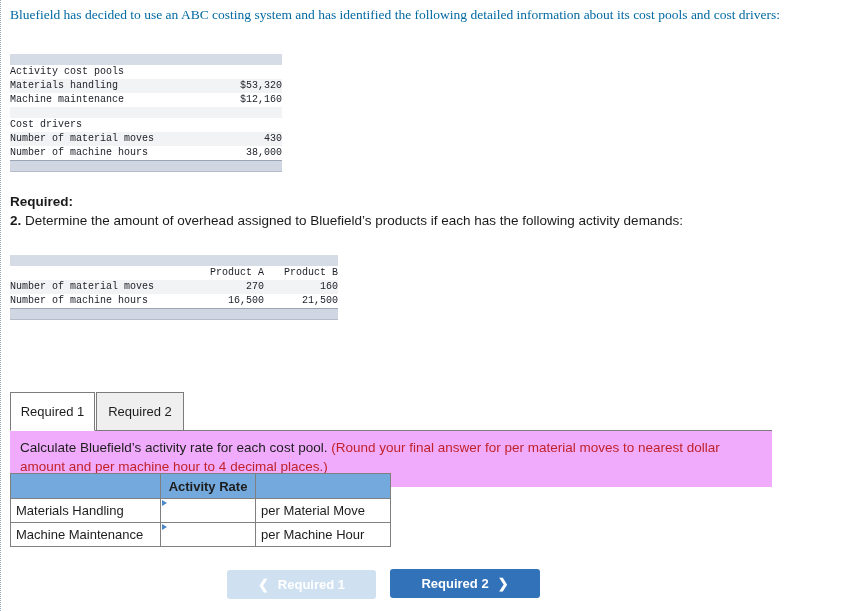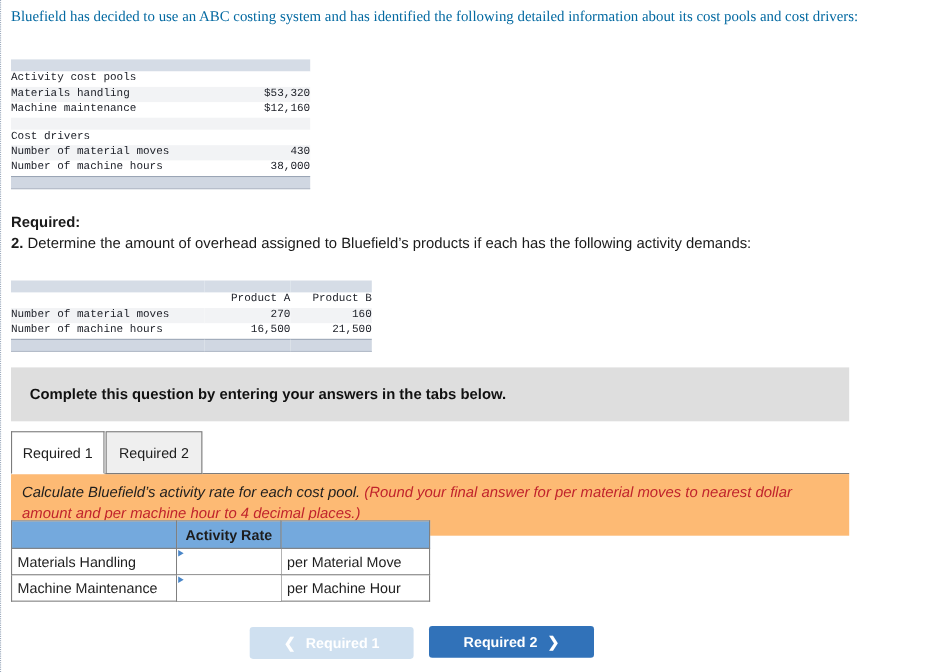--- a/index.html
+++ b/index.html
@@ -155,23 +155,22 @@
     z-index: 2;
   }
 
   
   .infobox {
     position: absolute;
     left: 9px;
     top: 431px;
     width: 762px;
     height: 56px;
-    background: #fdba74;
+    background: #f0abfc;
     box-sizing: border-box;
-    font-style: italic;
   }
   .infobox-text {
     padding: 7px 10px 0 10px;
     font-size: 13.5px;
     line-height: 19px;
     color: #1d1d1d;
   }
   .infobox-text .note { color: #c0232c; }
 
   
@@ -323,23 +322,20 @@
       <td class="c3 num">21,500</td>
     </tr>
     <tr>
       <td class="c1 bar-bottom"></td>
       <td class="c2 bar-bottom"></td>
       <td class="c3 bar-bottom"></td>
     </tr>
   </tbody>
     </table>
 
-  <div class="banner">
-    <div class="banner-text">Complete this question by entering your answers in the tabs below.</div>
-  </div>
 
   <div class="tabstrip">
     <div class="tabs-baseline"></div>
     <div class="tab active">
       <span>Required 1</span>
     </div>
     <div class="tab inactive">
       <span>Required 2</span>
     </div>
   </div>

